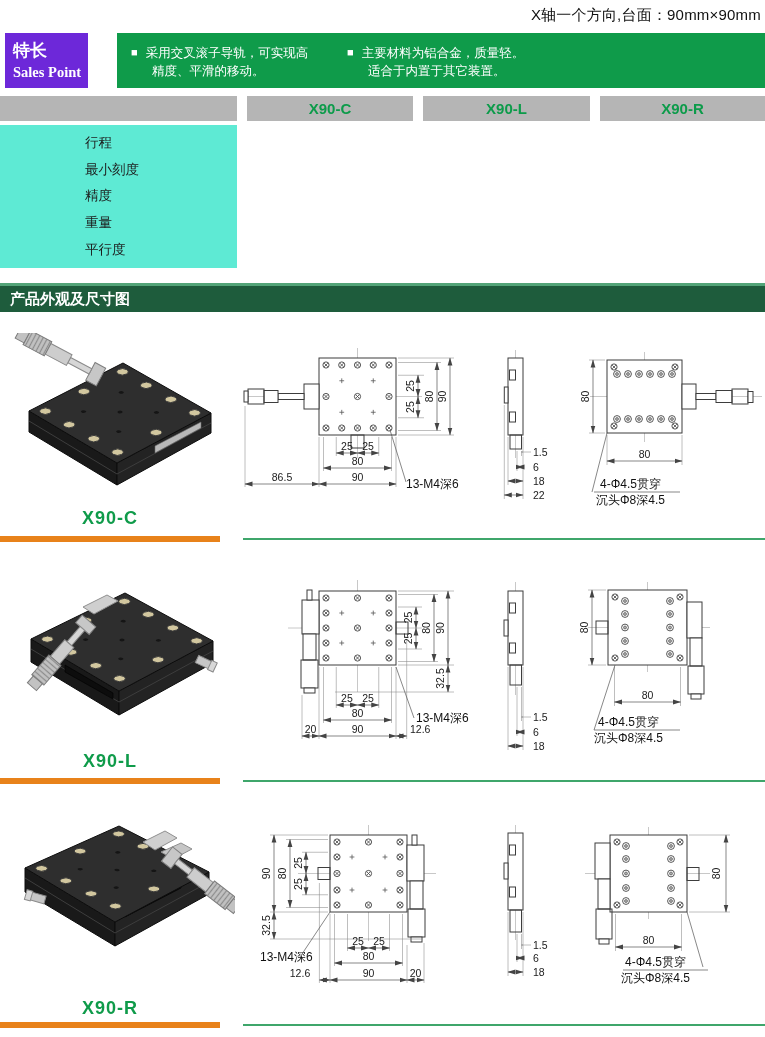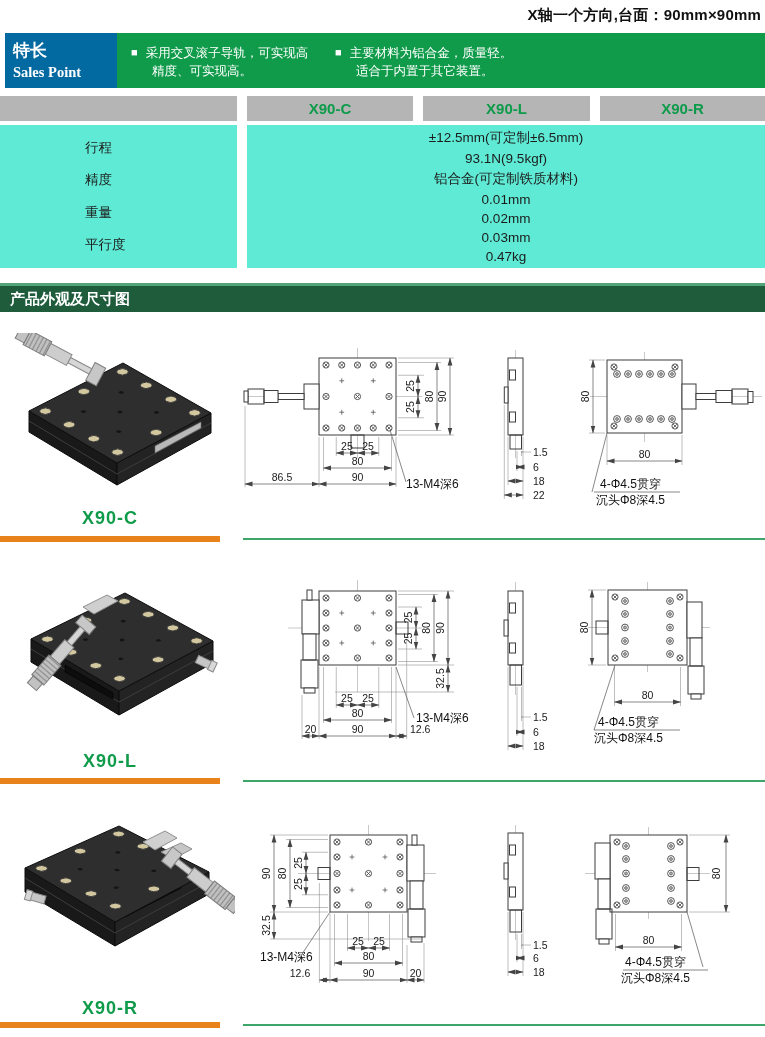--- a/index.html
+++ b/index.html
@@ -1,28 +1,28 @@
 <!DOCTYPE html>
 <html><head>
 <meta charset="utf-8">
 <style>
   html,body{margin:0;padding:0;background:#fff;font-family:"Liberation Sans",sans-serif;}
   .page{position:relative;width:765px;height:1037px;background:#fff;overflow:hidden;}
   .abs{position:absolute;}
   
-  .top-note{top:6px;right:4px;font-size:15px;font-weight:bold;color:#111;letter-spacing:0.2px;}
+  .top-note{top:6px;right:4px;font-size:15px;font-weight:normal;color:#111;letter-spacing:0.2px;}
   
-  .sp-box{left:5px;top:33px;width:112px;height:55px;background:#0369a1;color:#fff;padding-left:8px;box-sizing:border-box;}
+  .sp-box{left:5px;top:33px;width:83px;height:55px;background:#6d28d9;color:#fff;padding-left:8px;box-sizing:border-box;}
   .sp-cn{font-size:17px;font-weight:bold;margin-top:6px;}
   .sp-en{font-size:14.5px;font-weight:bold;margin-top:2px;font-family:Liberation Serif, serif;}
   .sp-bar{left:117px;top:33px;width:648px;height:55px;background:#0f9b4a;color:#fff;}
   .sp-bullet{position:absolute;top:10px;font-size:12.5px;line-height:18px;}
   .sp-bullet .mk{display:inline-block;margin-right:8px;font-size:11px;vertical-align:1px;}
   .sp-b1{left:14px;}
-  .sp-b2{left:218px;}
+  .sp-b2{left:230px;}
   .bullet-line2{margin-left:21px;}
   
   .th{top:96px;height:25px;background:#b5b5b5;color:#0c9b4a;font-weight:bold;font-size:15px;text-align:center;line-height:25px;}
   .th0{left:0;width:237px;}
   .th1{left:247px;width:166px;}
   .th2{left:423px;width:167px;}
   .th3{left:600px;width:165px;}
   .tb{top:125px;height:143px;background:#5eead4;display:flex;flex-direction:column;justify-content:space-evenly;box-sizing:border-box;}
   .tb-l{left:0;width:237px;}
   .tb-r{left:247px;width:518px;}
@@ -82,47 +82,39 @@
 
   <div class="abs top-note">X轴一个方向,台面：90mm×90mm</div>
 
   <div class="abs sp-box">
     <div class="sp-cn">特长</div>
     <div class="sp-en">Sales Point</div>
   </div>
   <div class="abs sp-bar">
     <div class="sp-bullet sp-b1">
       <span class="mk">■</span><span>采用交叉滚子导轨，可实现高</span>
-      <div class="bullet-line2">精度、可实现高。</div>
+      <div class="bullet-line2">精度、平滑的移动。</div>
     </div>
     <div class="sp-bullet sp-b2">
       <span class="mk">■</span><span>主要材料为铝合金，质量轻。</span>
       <div class="bullet-line2">适合于内置于其它装置。</div>
     </div>
   </div>
 
   <div class="abs th th0"></div>
   <div class="abs th th1">X90-C</div>
   <div class="abs th th2">X90-L</div>
   <div class="abs th th3">X90-R</div>
 
   <div class="abs tb tb-l">
     <div class="spec-label">行程</div>
+    <div class="spec-label">最小刻度</div>
     <div class="spec-label">精度</div>
     <div class="spec-label">重量</div>
     <div class="spec-label">平行度</div>
-  </div>
-  <div class="abs tb tb-r">
-    <div class="spec-value">±12.5mm(可定制±6.5mm)</div>
-    <div class="spec-value">93.1N(9.5kgf)</div>
-    <div class="spec-value">铝合金(可定制铁质材料)</div>
-    <div class="spec-value">0.01mm</div>
-    <div class="spec-value">0.02mm</div>
-    <div class="spec-value">0.03mm</div>
-    <div class="spec-value">0.47kg</div>
   </div>
 
   <div class="abs sec-bar">产品外观及尺寸图</div>
 
   <svg class="abs" style="left:5px;top:333px" width="230" height="172">
     <polygon points="24,78 112,130 112,152 24,99" fill="#191919" stroke="#0c0c0c"></polygon>
     <polygon points="112,130 206,80 206,100 112,152" fill="#232323" stroke="#0c0c0c"></polygon>
     <line x1="24" y1="88" x2="112" y2="141" stroke="#3d3d3d" stroke-width="1"></line>
     <line x1="112" y1="141" x2="206" y2="90" stroke="#3d3d3d" stroke-width="1"></line>
     <polygon points="150,113 196,89 196,95 150,120" fill="#b9b9b9" stroke="#6d6d6d" stroke-width="0.6"></polygon>

